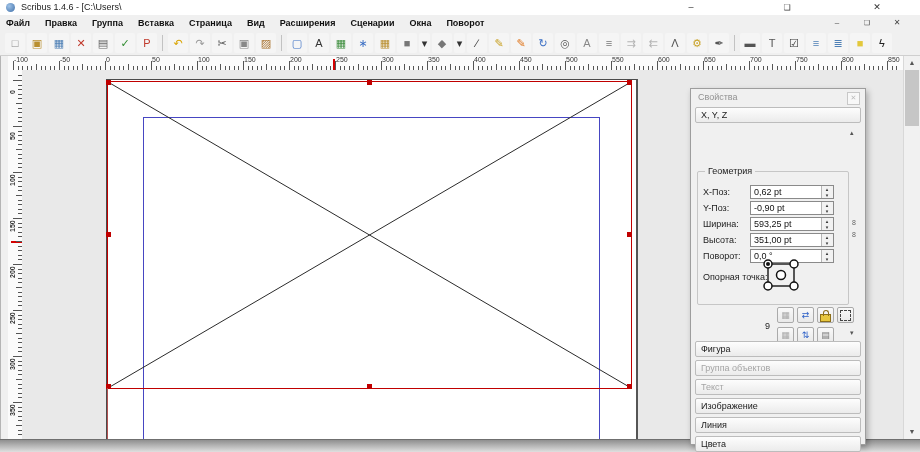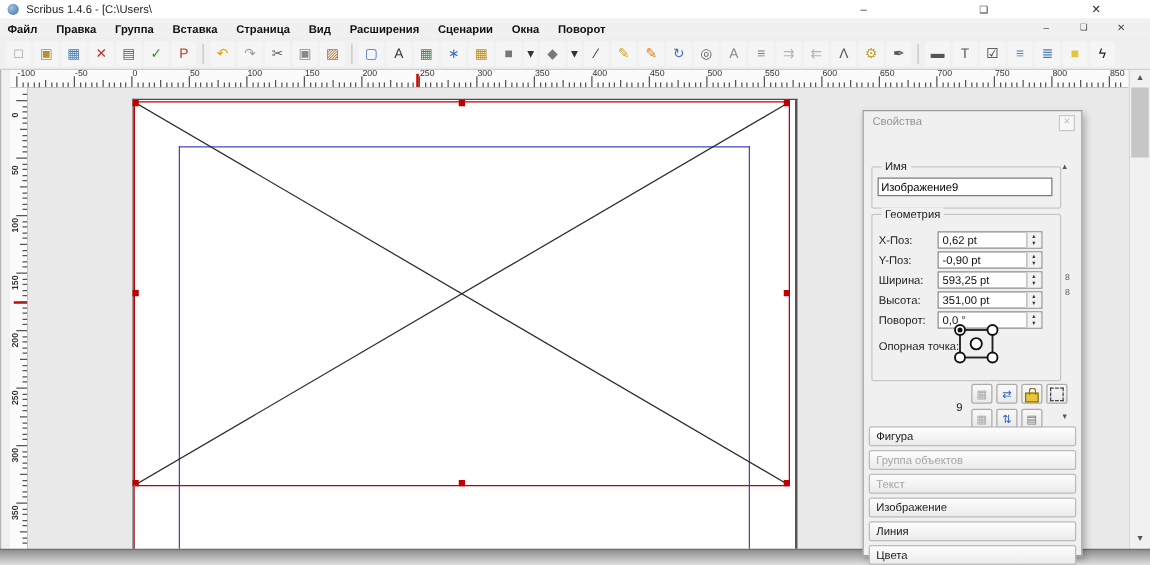--- a/index.html
+++ b/index.html
@@ -585,28 +585,25 @@
     <span class="sbtn" id="sb-up">▲</span>
     <div id="sb-thumb"></div>
     <span class="sbtn" id="sb-down">▼</span>
   </div>
 
   <div id="bottom-strip"></div>
 
   <div id="panel">
     <span id="panel-title">Свойства</span>
     <span id="panel-close">✕</span>
+    <div class="barbtn" id="panel-tab">X, Y, Z</div>
 
     <span class="pscroll" style="top:40px">▴</span>
     <span class="pscroll" style="top:240px">▾</span>
 
-    <div class="group" id="g-name">
-      <span class="legend">Имя</span>
-      <input id="name-input" value="Изображение9" style="">
-    </div>
 
     <div class="group" id="g-geom">
       <span class="legend">Геометрия</span>
       <div id="geom-rows">
           <div class="prow" style="top: 13px;">
             <span class="plabel">X-Поз:</span>
             <div class="spinfield">
               <span class="spinval">0,62 pt</span>
               <span class="spinctl">
                 <i class="spin-up">▴</i>

